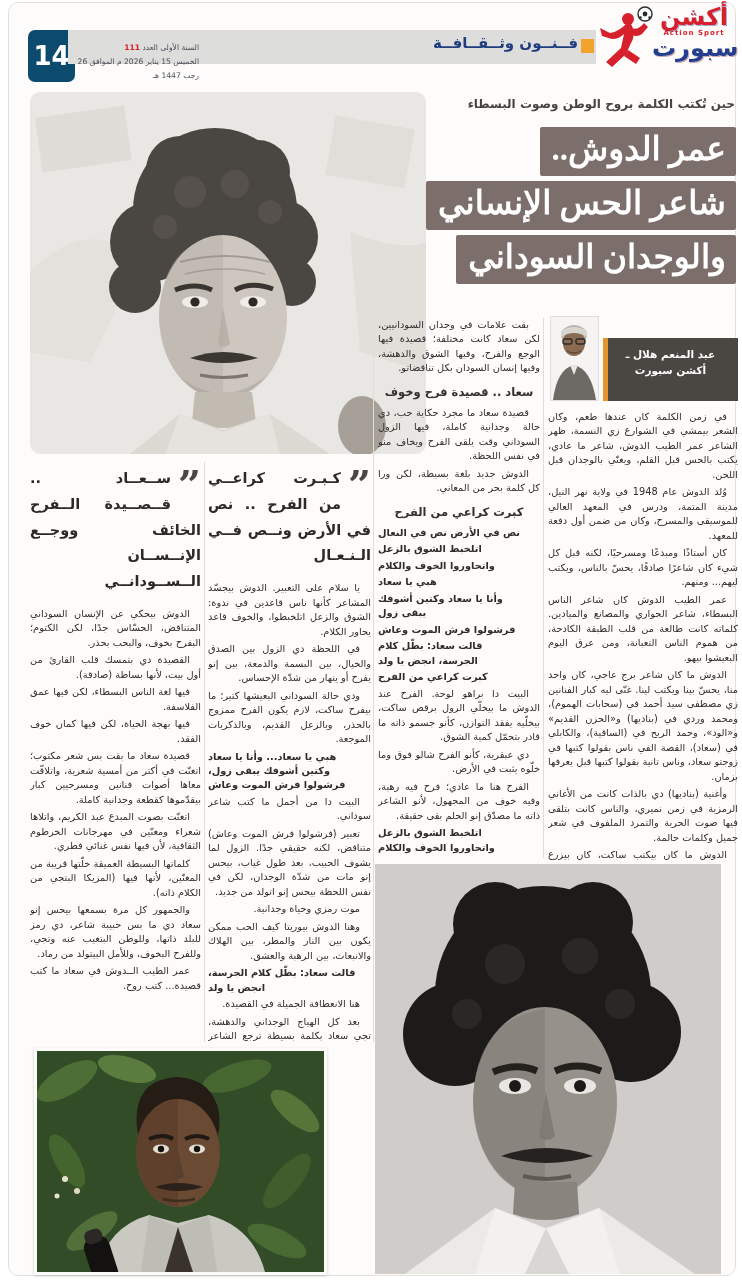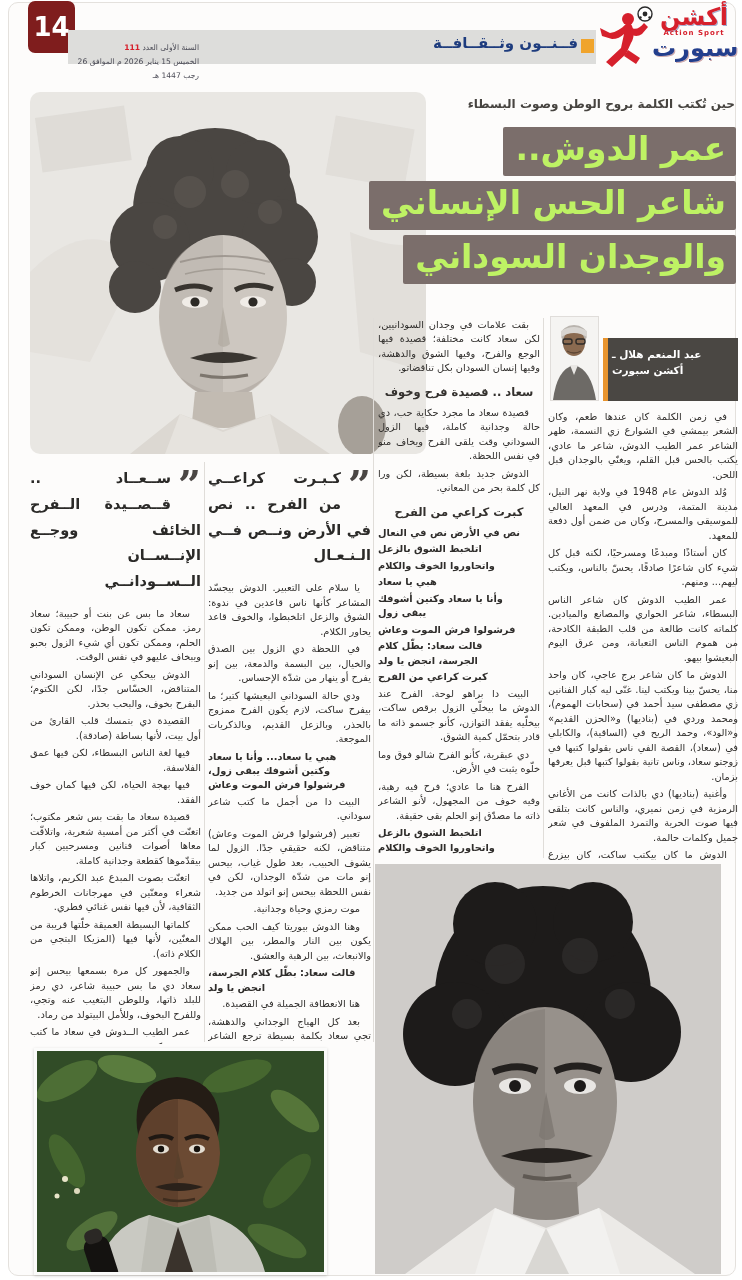--- a/index.html
+++ b/index.html
@@ -8,22 +8,22 @@
     position:relative; background:#ffffff;
     font-family:"DejaVu Sans", sans-serif;
     direction:rtl; overflow:hidden;
   }
   .page-frame {
     position:absolute; left:8px; top:2px; width:728px; height:1274px;
     border:1px solid #e4e1dd; border-radius:10px; background:#fdfcfb;
   }
   
   .page-number {
-    position:absolute; left:28px; top:1px; width:47px; height:52px;
-    background:#7f1d1d; border-radius:7px; color:#fff;
+    position:absolute; left:28px; top:30px; width:47px; height:52px;
+    background:#0c4a6e; border-radius:7px; color:#fff;
     font-size:26px; font-weight:bold; display:flex; align-items:center; justify-content:center;
     font-family:"DejaVu Sans", sans-serif;
   }
   .header-bar {
     position:absolute; left:68px; top:30px; width:528px; height:34px;
     background:#dddddb;
   }
   .issue-block {
     position:absolute; left:6px; top:11px; width:125px; text-align:right;
     color:#4a4a55; font-size:7.6px; line-height:1.85; direction:rtl;
@@ -46,35 +46,35 @@
   .logo-ar2 { color:#233e8c; font-size:24px; font-weight:bold; line-height:0.95;
               text-shadow:0 0 1px #fff, 1px 1px 0 #c9a0a4; }
   
   .kicker {
     position:absolute; right:7px; top:97px; width:400px; text-align:right;
     font-size:12px; font-weight:bold; color:#474440;
   }
   .headline { position:absolute; right:6px; top:127px; width:420px; text-align:right; }
   .hl-line { margin-bottom:5px; }
   .hl-box {
-    display:inline-block; background:#7b6e6b; color:#bef264;
+    display:inline-block; background:#7b6e6b; color:#ffffff;
     font-size:33px; font-weight:bold; line-height:1.3;
-    padding:1px 10px 5px 12px; border-radius:2px;
+    padding:1px 10px 5px 12px; border-radius:2px;font-family:Liberation Serif, serif;
   }
   
   .sketch { position:absolute; left:30px; top:92px; width:396px; height:362px;
             border-radius:10px; overflow:hidden; }
   
   .byline-photo { position:absolute; left:550px; top:316px; width:49px; height:85px;
                   background:#f4f3f1; border:1px solid #e0ddda; overflow:hidden; }
   .byline-box {
     position:absolute; left:603px; top:338px; width:135px; height:63px;
     background:#4a4743; border-left:5px solid #e8942e;
     color:#fff; font-size:10.5px; font-weight:bold; line-height:1.5;
-    padding:9px 9px 0 4px; text-align:left;
+    padding:9px 9px 0 4px; text-align:center;
   }
   
   .col { position:absolute; overflow:hidden; direction:rtl; }
   .col-1 { left:548px; top:410px; width:190px; height:452px; }
   .col-2 { left:378px; top:318px; width:162px; height:560px; }
   .col-3 { left:208px; top:462px; width:163px; height:582px; }
   .col-4 { left:30px;  top:462px; width:171px; height:582px; }
   .para {
     font-size:9.8px; line-height:1.48; text-align:justify; color:#2f2d2b;
     margin-bottom:3px; text-indent:11px;
@@ -263,21 +263,20 @@
     <div class="para p-p">تعبير (فرشولوا فرش الموت وعاش) متناقض، لكنه حقيقي جدًا. الزول لما يشوف الحبيب، بعد طول غياب، بيحس إنو مات من شدّة الوجدان، لكن في نفس اللحظة بيحس إنو اتولد من جديد.</div>
     <div class="para p-p">موت رمزي وحياة وجدانية.</div>
     <div class="para p-p">وهنا الدوش بيوريتا كيف الحب ممكن يكون بين النار والمطر، بين الهلاك والانبعاث، بين الرهبة والعشق.</div>
     <div class="para p-poem">قالت سعاد: بطّل كلام الجرسة، انجض يا ولد</div>
     <div class="para p-p">هنا الانعطافة الجميلة في القصيدة.</div>
     <div class="para p-p">بعد كل الهياج الوجداني والدهشة، تجي سعاد بكلمة بسيطة ترجع الشاعر للأرض.</div>
   </div>
 <div class="col col-4">
 
 <div class="para p-quote">ســعــاد .. قــصــيدة الــفرح الخائف ووجــع الإنــســان الــســودانــي</div>
-    <div class="para p-p">سعاد ما بس عن بنت أو حبيبة؛ سعاد رمز. ممكن تكون الوطن، وممكن تكون الحلم، وممكن تكون أي شيء الزول بحبو ويبخاف عليهو في نفس الوقت.</div>
     <div class="para p-p">الدوش بيحكي عن الإنسان السوداني المتناقض، الحسّاس جدًا، لكن الكتوم؛ البفرح بخوف، والبحب بحذر.</div>
     <div class="para p-p">القصيدة دي بتمسك قلب القارئ من أول بيت، لأنها بساطة (صادقة).</div>
     <div class="para p-p">فيها لغة الناس البسطاء، لكن فيها عمق الفلاسفة.</div>
     <div class="para p-p">فيها بهجة الحياة، لكن فيها كمان خوف الفقد.</div>
     <div class="para p-p">قصيدة سعاد ما بقت بس شعر مكتوب؛ اتغنّت في أكتر من أمسية شعرية، واتلاقّت معاها أصوات فنانين ومسرحيين كبار بيقدّموها كقطعة وجدانية كاملة.</div>
     <div class="para p-p">اتغنّت بصوت المبدع عبد الكريم، واتلاها شعراء ومغنّين في مهرجانات الخرطوم الثقافية، لأن فيها نفس غنائي فطري.</div>
     <div class="para p-p">كلماتها البسيطة العميقة خلّتها قريبة من المغنّين، لأنها فيها (المزيكا البتجي من الكلام ذاته).</div>
     <div class="para p-p">والجمهور كل مرة بسمعها بيحس إنو سعاد دي ما بس حبيبة شاعر، دي رمز للبلد ذاتها، وللوطن البتغيب عنه وتجي، وللفرح البخوف، وللأمل البيتولد من رماد.</div>
     <div class="para p-p">عمر الطيب الــدوش في سعاد ما كتب قصيدة... كتب روح.</div>
   </div>

